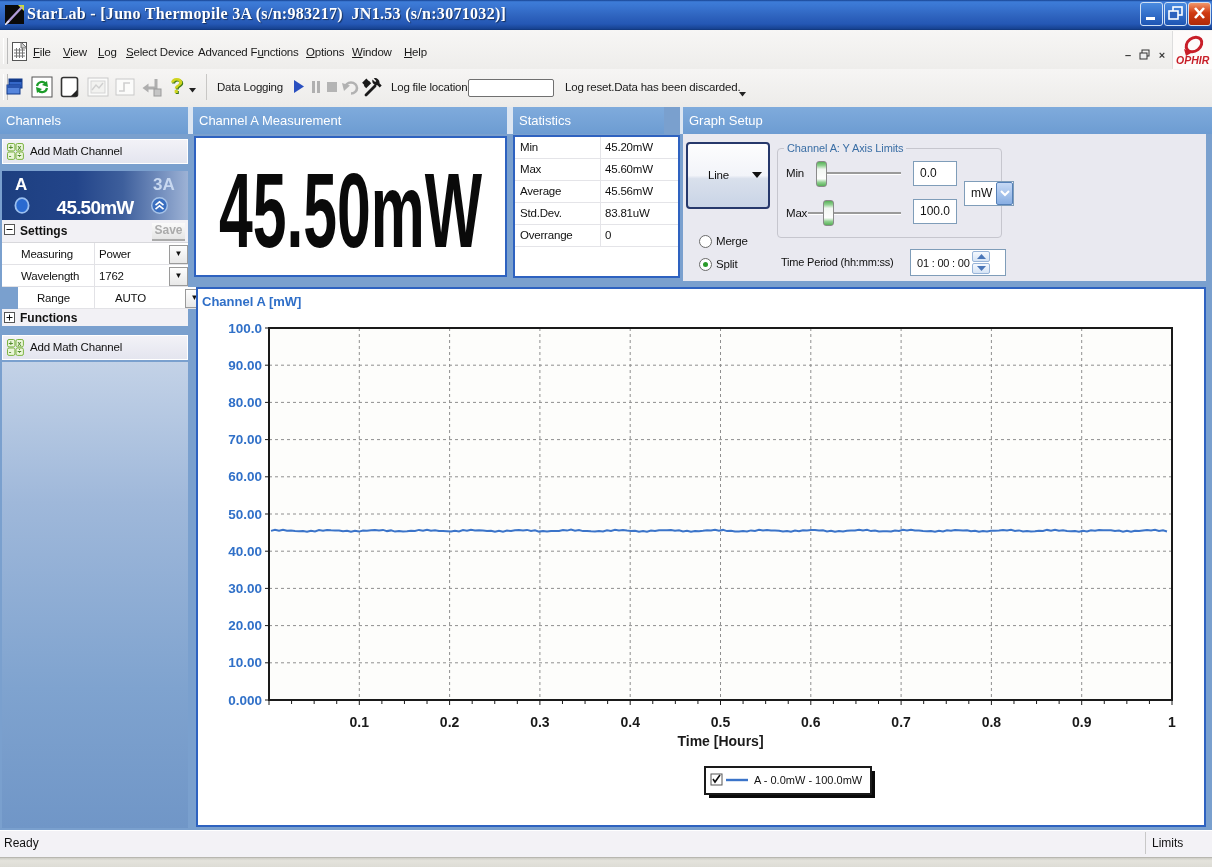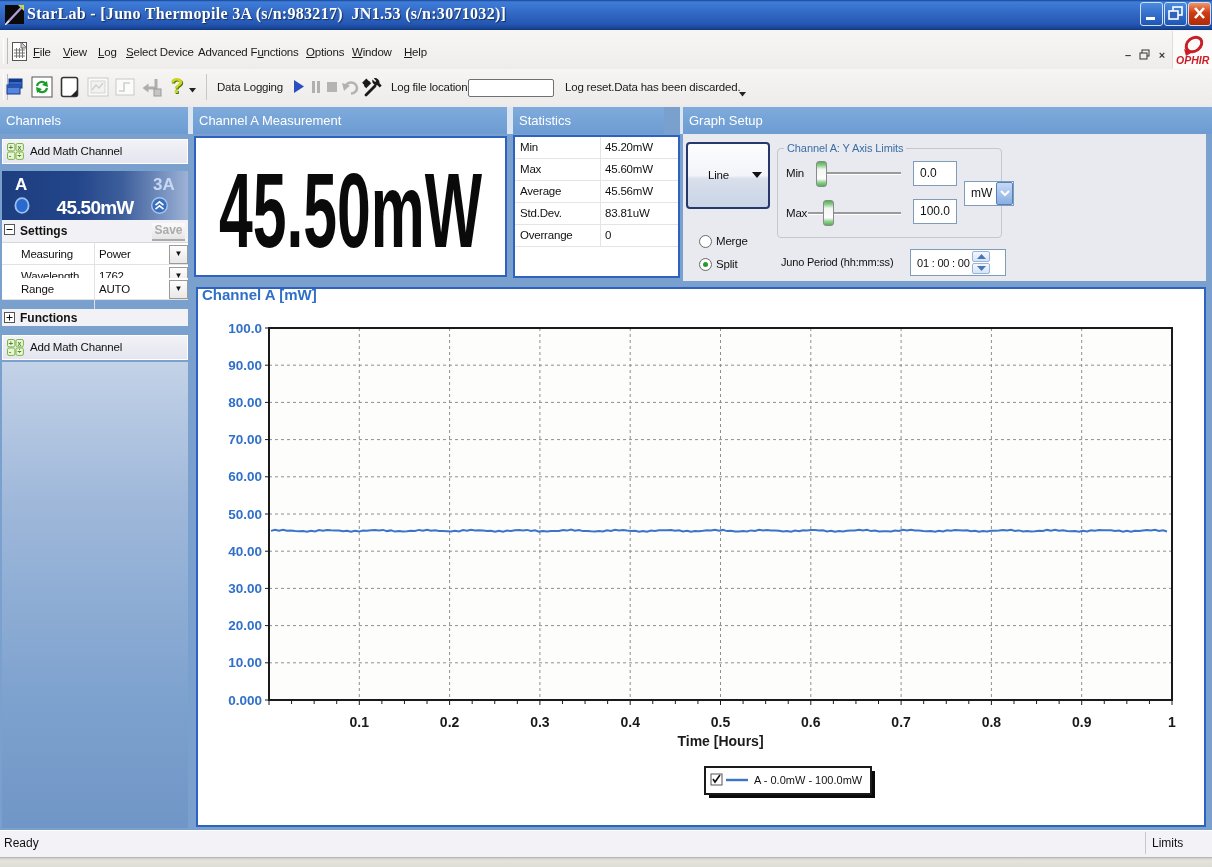--- a/index.html
+++ b/index.html
@@ -227,21 +227,21 @@
 <div class="abs srow" style="top:243px;">
     <span class="abs slabel">Measuring</span>
     <span class="abs svalue">Power</span>
     <span class="abs sdrop">▼</span>
   </div>
 <div class="abs srow" style="top:265px;">
     <span class="abs slabel">Wavelength</span>
     <span class="abs svalue">1762</span>
     <span class="abs sdrop">▼</span>
   </div>
-<div class="abs srow" style="top:278px;">
+<div class="abs srow" style="top:287px;margin-left:16px;">
     <span class="abs slabel">Range</span>
     <span class="abs svalue">AUTO</span>
     <span class="abs sdrop">▼</span>
   </div>
 <div class="abs" style="left:94px;top:243px;width:1px;height:66px;background:#E2E2E6;"></div>
 <div class="abs" id="funcbar"></div>
 <svg class="abs" style="left:4px;top:312px;" width="11" height="11">
     <rect x="0.5" y="0.5" width="10" height="10" fill="#fff" stroke="#555"></rect>
     <line x1="2.5" y1="5.5" x2="8.5" y2="5.5" stroke="#111"></line>
     <line x1="5.5" y1="2.5" x2="5.5" y2="8.5" stroke="#111"></line>
@@ -307,33 +307,33 @@
 <div class="abs txtbox" style="left:964px;top:181px;width:50px;height:25px;padding:4px 0 0 6px;">mW</div>
 <div class="abs" style="left:996px;top:182px;width:17px;height:23px;background:linear-gradient(180deg,#C6D9F5,#88AEE2);border:1px solid #5580B8;border-radius:2px;box-sizing:border-box;"></div>
 <svg class="abs" style="left:1000px;top:190px;" width="10" height="7">
     <path d="M1 1 L5 5 L9 1" fill="none" stroke="#fff" stroke-width="2"></path>
   </svg>
 <div class="abs radio" style="left:699px;top:235px;"></div>
 <div class="abs gstext" style="left:716px;top:235px;">Merge</div>
 <div class="abs radio" style="left:699px;top:258px;"></div>
 <div class="abs" style="left:703px;top:262px;width:5px;height:5px;border-radius:50%;background:#2a9a2a;"></div>
 <div class="abs gstext" style="left:716px;top:258px;">Split</div>
-<div class="abs gstext" style="left:781px;top:256px;font-size:11px;">Juno Period (hh:mm:ss)</div>
+<div class="abs gstext" style="left:781px;top:256px;font-size:11px;">Time Period (hh:mm:ss)</div>
 <div class="abs txtbox" style="left:910px;top:249px;width:96px;height:27px;padding:7px 0 0 6px;font-size:11px;letter-spacing:-0.2px;">01 : 00 : 00</div>
 <div class="abs" style="left:972px;top:251px;width:18px;height:11px;background:linear-gradient(180deg,#F5F9FE,#D5E3F5);border:1px solid #98B4D8;border-radius:2px;box-sizing:border-box;"></div>
 <svg class="abs" style="left:977px;top:254px;" width="9" height="6">
     <polygon points="4.5,0 9,5 0,5" fill="#4a76b8"></polygon>
   </svg>
 <div class="abs" style="left:972px;top:263px;width:18px;height:11px;background:linear-gradient(180deg,#F5F9FE,#D5E3F5);border:1px solid #98B4D8;border-radius:2px;box-sizing:border-box;"></div>
 <svg class="abs" style="left:977px;top:266px;" width="9" height="6">
     <polygon points="0,0 9,0 4.5,5" fill="#4a76b8"></polygon>
   </svg>
 
 <div class="abs" id="graphbox"></div>
-<div class="abs" style="left:202px;top:286px;font-size:15px;font-weight:bold;color:#2F6FC8;">Channel A [mW]</div>
+<div class="abs" style="left:202px;top:294px;font-size:13px;font-weight:bold;color:#2F6FC8;">Channel A [mW]</div>
 <svg class="abs" style="left:196px;top:287px;" width="1010" height="540" id="plotsvg">
     <rect x="73" y="41" width="903" height="372" fill="#FDFDFB" stroke="none"></rect>
     <line x1="73" y1="78.2" x2="976" y2="78.2" stroke="#8f8f8f" stroke-width="1" stroke-dasharray="3,3"></line>
     <line x1="73" y1="115.4" x2="976" y2="115.4" stroke="#8f8f8f" stroke-width="1" stroke-dasharray="3,3"></line>
     <line x1="73" y1="152.6" x2="976" y2="152.6" stroke="#8f8f8f" stroke-width="1" stroke-dasharray="3,3"></line>
     <line x1="73" y1="189.8" x2="976" y2="189.8" stroke="#8f8f8f" stroke-width="1" stroke-dasharray="3,3"></line>
     <line x1="73" y1="227" x2="976" y2="227" stroke="#8f8f8f" stroke-width="1" stroke-dasharray="3,3"></line>
     <line x1="73" y1="264.2" x2="976" y2="264.2" stroke="#8f8f8f" stroke-width="1" stroke-dasharray="3,3"></line>
     <line x1="73" y1="301.4" x2="976" y2="301.4" stroke="#8f8f8f" stroke-width="1" stroke-dasharray="3,3"></line>
     <line x1="73" y1="338.6" x2="976" y2="338.6" stroke="#8f8f8f" stroke-width="1" stroke-dasharray="3,3"></line>

